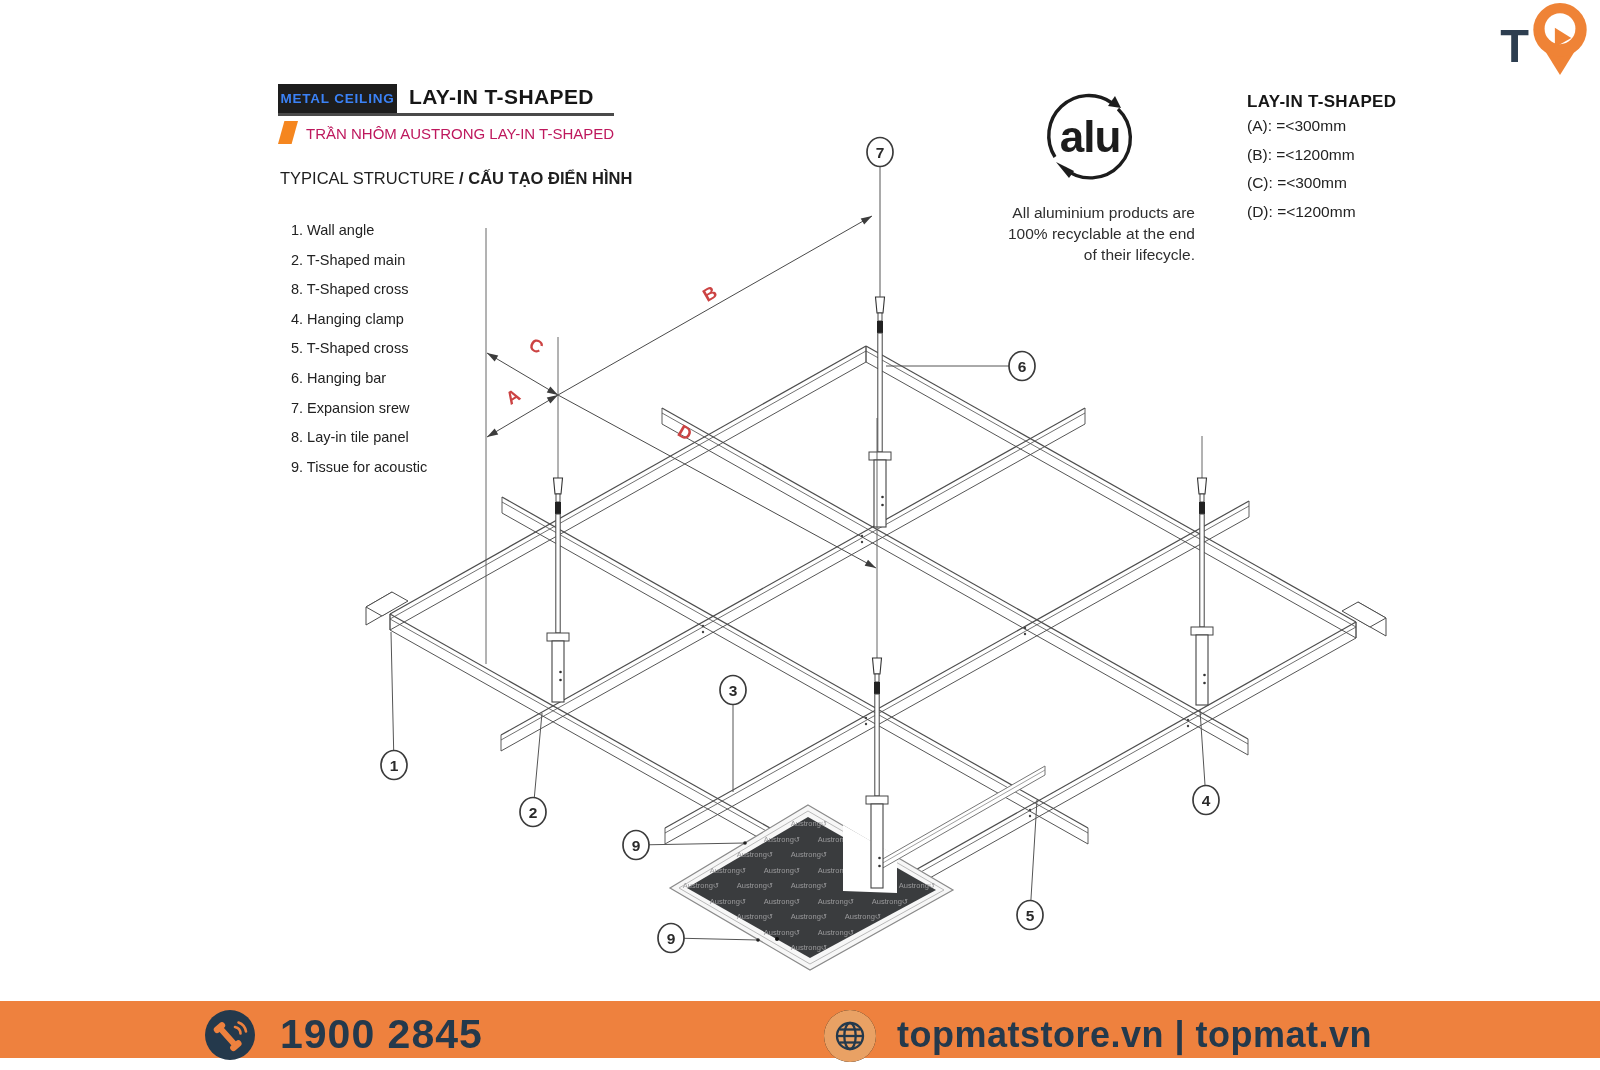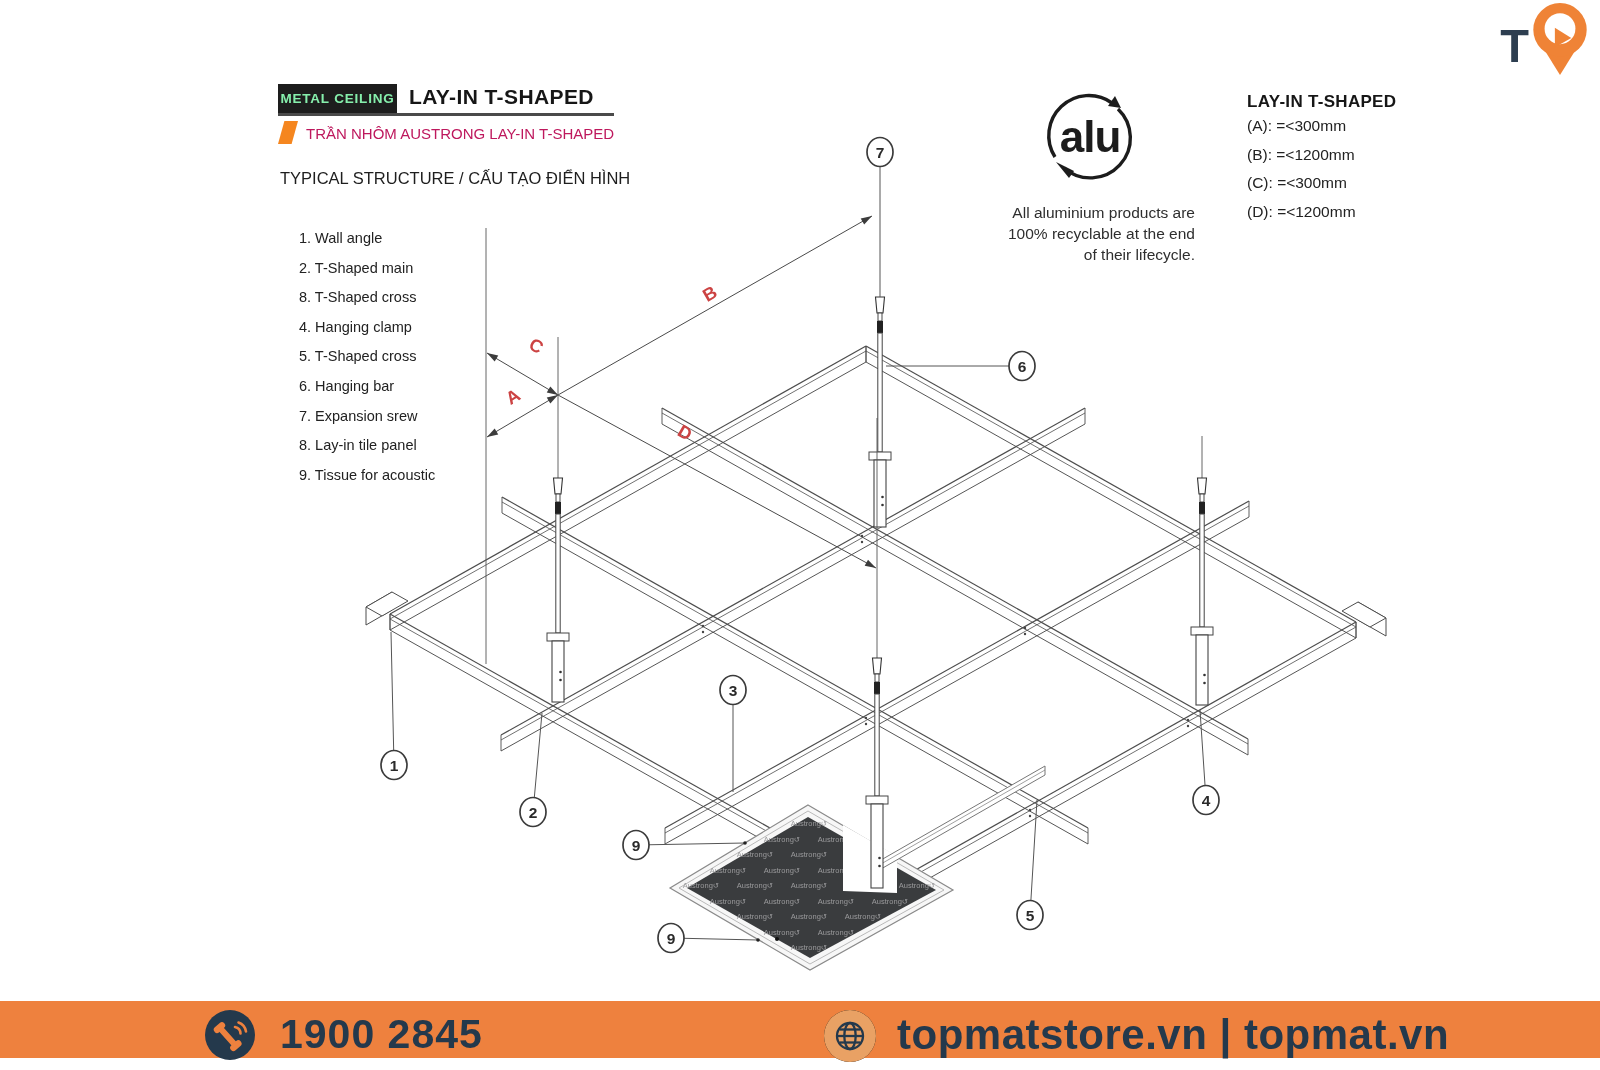--- a/index.html
+++ b/index.html
@@ -7,54 +7,54 @@
        font-family:"Liberation Sans",sans-serif;position:relative;}
   .page{position:absolute;inset:0;background:#ffffff;}
 
   
   .brand{position:absolute;top:10px;right:12px;display:flex;align-items:center;height:72px;}
   .brand .ltr{font-size:47px;font-weight:700;color:#2D3E50;letter-spacing:5px;line-height:72px;}
   .brand svg{margin:0 -1px 14px -3px;}
 
   
   .badge{position:absolute;left:278px;top:84px;width:119px;height:29px;background:#1d1d1d;
-         color:#86efac;font-size:13.5px;font-weight:700;letter-spacing:.8px;
+         color:#3b82f6;font-size:13.5px;font-weight:700;letter-spacing:.8px;
          display:flex;align-items:center;justify-content:center;}
   .title{position:absolute;left:409px;top:85px;font-size:21px;font-weight:700;color:#161616;letter-spacing:.4px;}
   .rule{position:absolute;left:278px;top:113px;width:336px;height:2.5px;background:#4a4a4a;}
   .marker{position:absolute;left:278px;top:121px;width:20px;height:23px;background:#F5861F;
           clip-path:polygon(32% 0,100% 0,68% 100%,0 100%);}
   .subtitle{position:absolute;left:306px;top:125px;font-size:15px;font-weight:400;color:#be185d;}
   .section-h{position:absolute;left:280px;top:169px;font-size:16.5px;color:#1e1e1e;}
   .section-h b{font-weight:400;}
-  .section-h span.vi{font-weight:400;margin-top:32px;}
-
-  
-  .parts{position:absolute;left:283px;top:208px;margin:16px;padding:0;list-style:none;}
+  .section-h span.vi{font-weight:700;margin-top:32px;}
+
+  
+  .parts{position:absolute;left:283px;top:208px;margin:8px;padding:0;list-style:none;}
   .parts li{font-size:14.5px;color:#222;line-height:29.6px;white-space:nowrap;}
 
   
   .alu{position:absolute;left:1005px;top:85px;width:215px;}
   .alu .note{position:absolute;left:3px;top:117px;font-size:15.5px;color:#2e2e2e;line-height:21px;white-space:nowrap;text-align:right;}
 
   
   .specs{position:absolute;left:1247px;top:92px;}
   .specs .sp-title{font-size:17px;font-weight:700;color:#161616;letter-spacing:.3px;}
   .specs .row{font-size:15.5px;color:#222;line-height:28.6px;white-space:nowrap;}
   .specs .rows{}
 
   
   svg.drawing{position:absolute;left:0;top:0;font-family:"Liberation Sans",sans-serif;}
 
   
   .footer{position:absolute;left:0;top:1001px;width:1600px;height:57px;background:#EE813E;}
   .footer .phone-num{position:absolute;left:280px;top:0;height:69px;line-height:67px;
         font-size:41px;font-weight:600;color:#24394C;letter-spacing:1px;}
   .footer .sites{position:absolute;left:897px;top:0;height:69px;line-height:67px;
-        font-size:42px;font-weight:600;color:#24394C;letter-spacing:.5px;}
+        font-size:36px;font-weight:600;color:#24394C;letter-spacing:.5px;}
   .footer svg{position:absolute;top:9px;}
   .footer svg.ph{left:205px;}
   .footer svg.gl{left:824px;}
 </style>
 </head>
 <body>
 
 <div class="page">
 
   <div class="brand">

